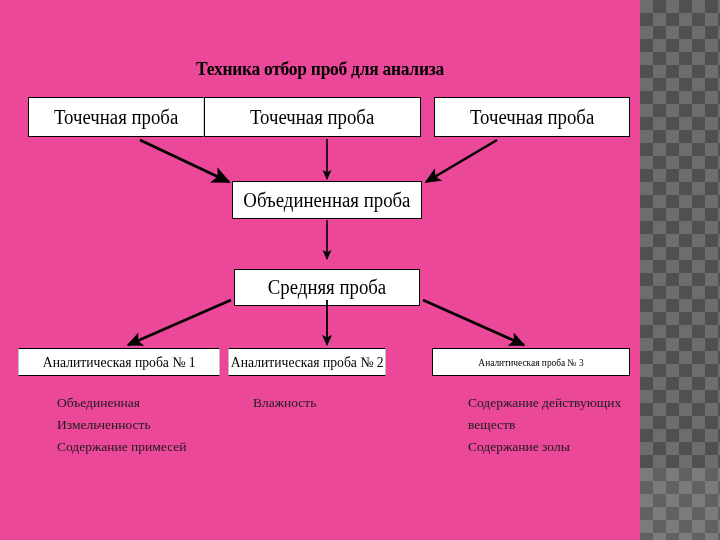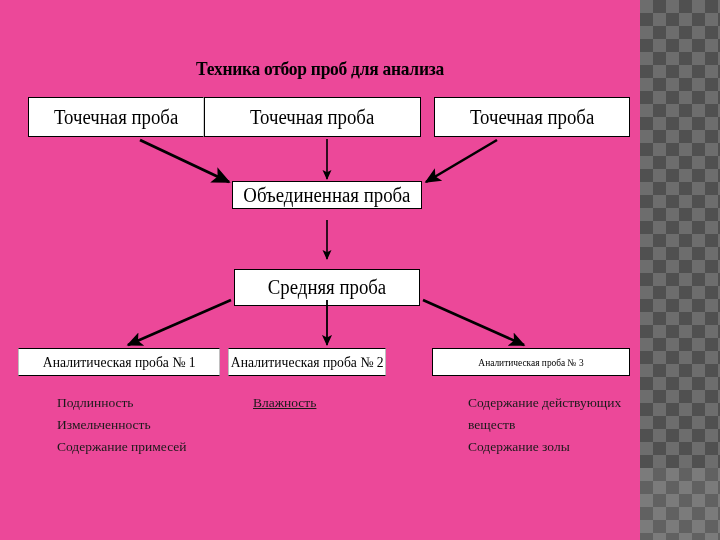--- a/index.html
+++ b/index.html
@@ -123,45 +123,45 @@
     </div>
 
     <div class="box" style="left:204px; top:97px; width:217px; height:40px;">
       <span>Точечная проба</span>
     </div>
 
     <div class="box" style="left:434px; top:97px; width:196px; height:40px;">
       <span>Точечная проба</span>
     </div>
 
-    <div class="box" style="left:232px; top:181px; width:190px; height:28px;">
+    <div class="box" style="left:232px; top:181px; width:190px; height:38px;">
       <span>Объединенная проба</span>
     </div>
 
     <div class="box" style="left:234px; top:261px; width:186px; height:37px;margin-top:8px;">
       <span>Средняя проба</span>
     </div>
 
     <div class="box hbar" style="left:18px; top:348px; width:202px; height:28px; font-size:14.5px;">
       <span>Аналитическая проба № 1</span>
     </div>
 
     <div class="box hbar" style="left:228px; top:348px; width:158px; height:28px; font-size:14.5px;">
       <span>Аналитическая проба № 2</span>
     </div>
 
     <div class="box" style="left:432px; top:348px; width:198px; height:28px; font-size:10px;">
       <span>Аналитическая проба № 3</span>
     </div>
 
-    <div class="note" style="left:57px; top:392px; width:190px;">Подлинность
+    <div class="note" style="left:57px; top:392px; width:190px;">Объединенная
 Измельченность
 Содержание примесей</div>
 
-    <div class="note" style="left:253px; top:392px; width:170px;text-decoration:underline;">Влажность</div>
+    <div class="note" style="left:253px; top:392px; width:170px;">Влажность</div>
 
     <div class="note" style="left:468px; top:392px; width:190px;">Содержание действующих
 веществ
 Содержание золы</div>
 
     <svg class="arrows" viewBox="0 0 640 540">
       <defs>
         <marker id="head" markerWidth="7" markerHeight="7" refX="5.6" refY="3.2" orient="auto" markerUnits="strokeWidth">
           <path d="M0,0.4 L6.2,3.2 L0,6 L1.4,3.2 Z" fill="#000000"></path>
         </marker>

